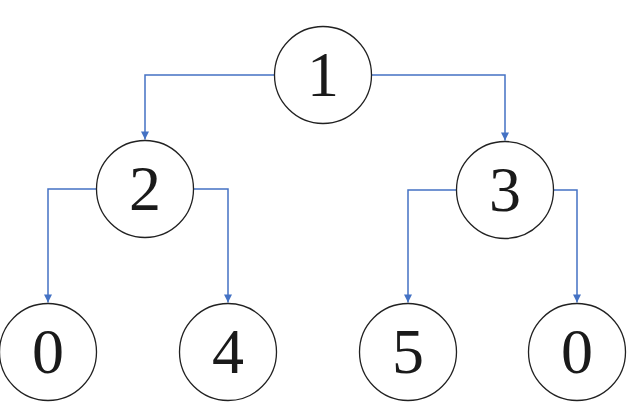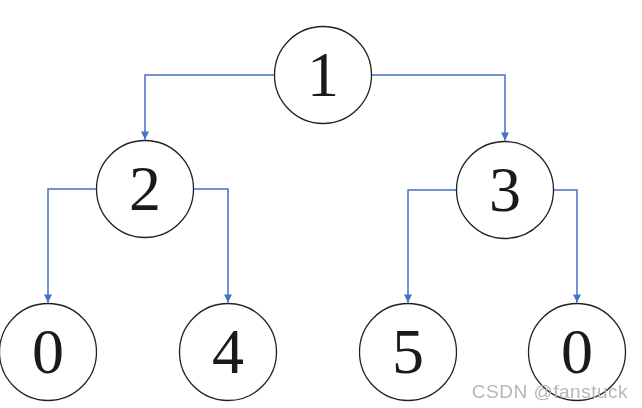--- a/index.html
+++ b/index.html
@@ -74,14 +74,13 @@
       </g>
       <g>
         <circle cx="408" cy="352" r="48.5" fill="#ffffff" stroke="#212121" stroke-width="1.3"></circle>
         <text x="408" y="373.12" text-anchor="middle" font-size="64" fill="#1a1a1a" class="node-label-text">5</text>
       </g>
       <g>
         <circle cx="577" cy="352" r="48.5" fill="#ffffff" stroke="#212121" stroke-width="1.3"></circle>
         <text x="577" y="373.12" text-anchor="middle" font-size="64" fill="#1a1a1a" class="node-label-text">0</text>
       </g>
     </svg>
-  <div class="watermark" style="color: rgb(183, 183, 183);">CSDN @fanstuck</div>
 </div>
 
 </body></html>

